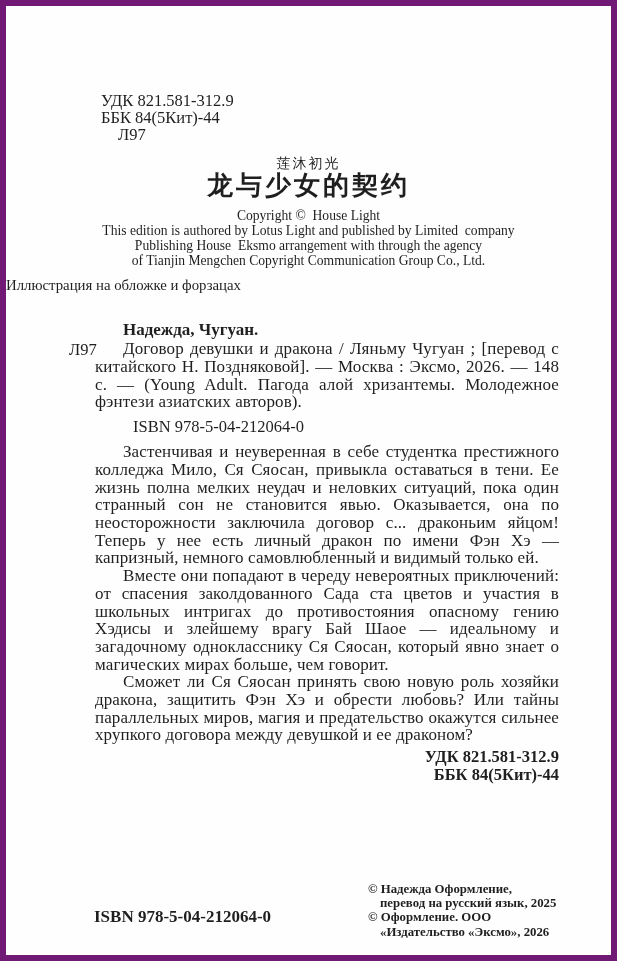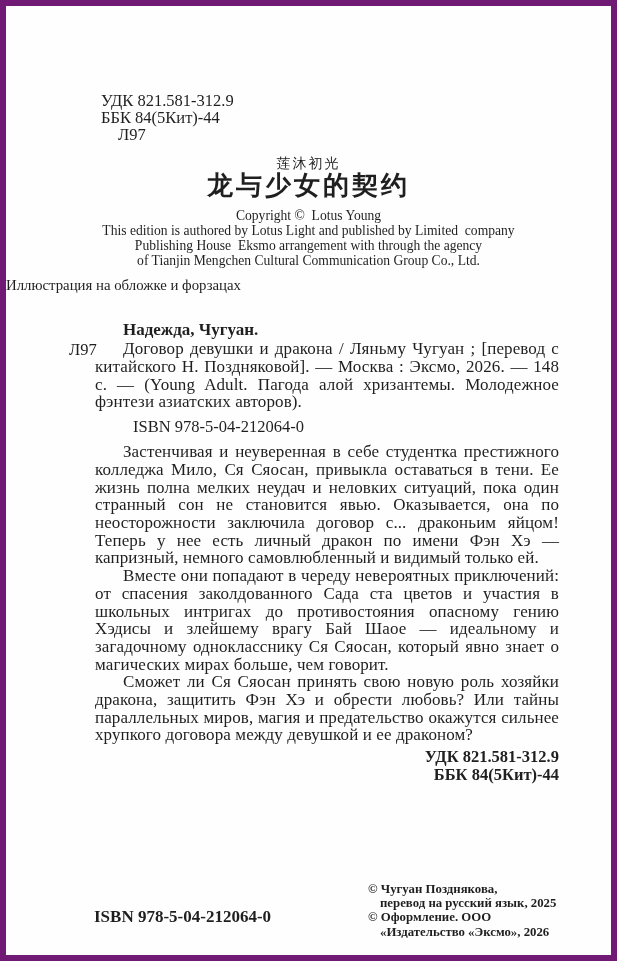--- a/index.html
+++ b/index.html
@@ -149,24 +149,24 @@
   <div class="top-codes">
     <div>УДК 821.581-312.9</div>
     <div>ББК 84(5Кит)-44</div>
     <div class="sign">Л97</div>
   </div>
 
   <div class="cn-author">莲沐初光</div>
   <div class="cn-title">龙与少女的契约</div>
 
   <div class="copyright-block">
-    <div>Copyright ©  Lotus Young</div>
+    <div>Copyright ©  House Light</div>
     <div>This edition is authored by Lotus Light and published by Limited  company</div>
     <div>Publishing House  Eksmo arrangement with through the agency</div>
-    <div>of Tianjin Mengchen Cultural Communication Group Co., Ltd.</div>
+    <div>of Tianjin Mengchen Copyright Communication Group Co., Ltd.</div>
   </div>
 
   <div class="illustration">
     <div>Иллюстрация на обложке и форзацах</div>
   </div>
 
   <div class="text-col">
 
     <div class="author-heading">Надежда, Чугуан.</div>
 
@@ -186,19 +186,19 @@
     <div class="bottom-codes">
       <div>УДК 821.581-312.9</div>
       <div>ББК 84(5Кит)-44</div>
     </div>
 
   </div>
 
   <div class="footer-isbn">ISBN 978-5-04-212064-0</div>
 
   <div class="footer-copy">
-    <div>© Чугуан Позднякова,</div>
+    <div>© Надежда Оформление,</div>
     <div class="copy-indent">перевод на русский язык, 2025</div>
     <div>© Оформление. ООО</div>
     <div class="copy-indent">«Издательство «Эксмо», 2026</div>
   </div>
 
 </div>
 
 </body></html>

